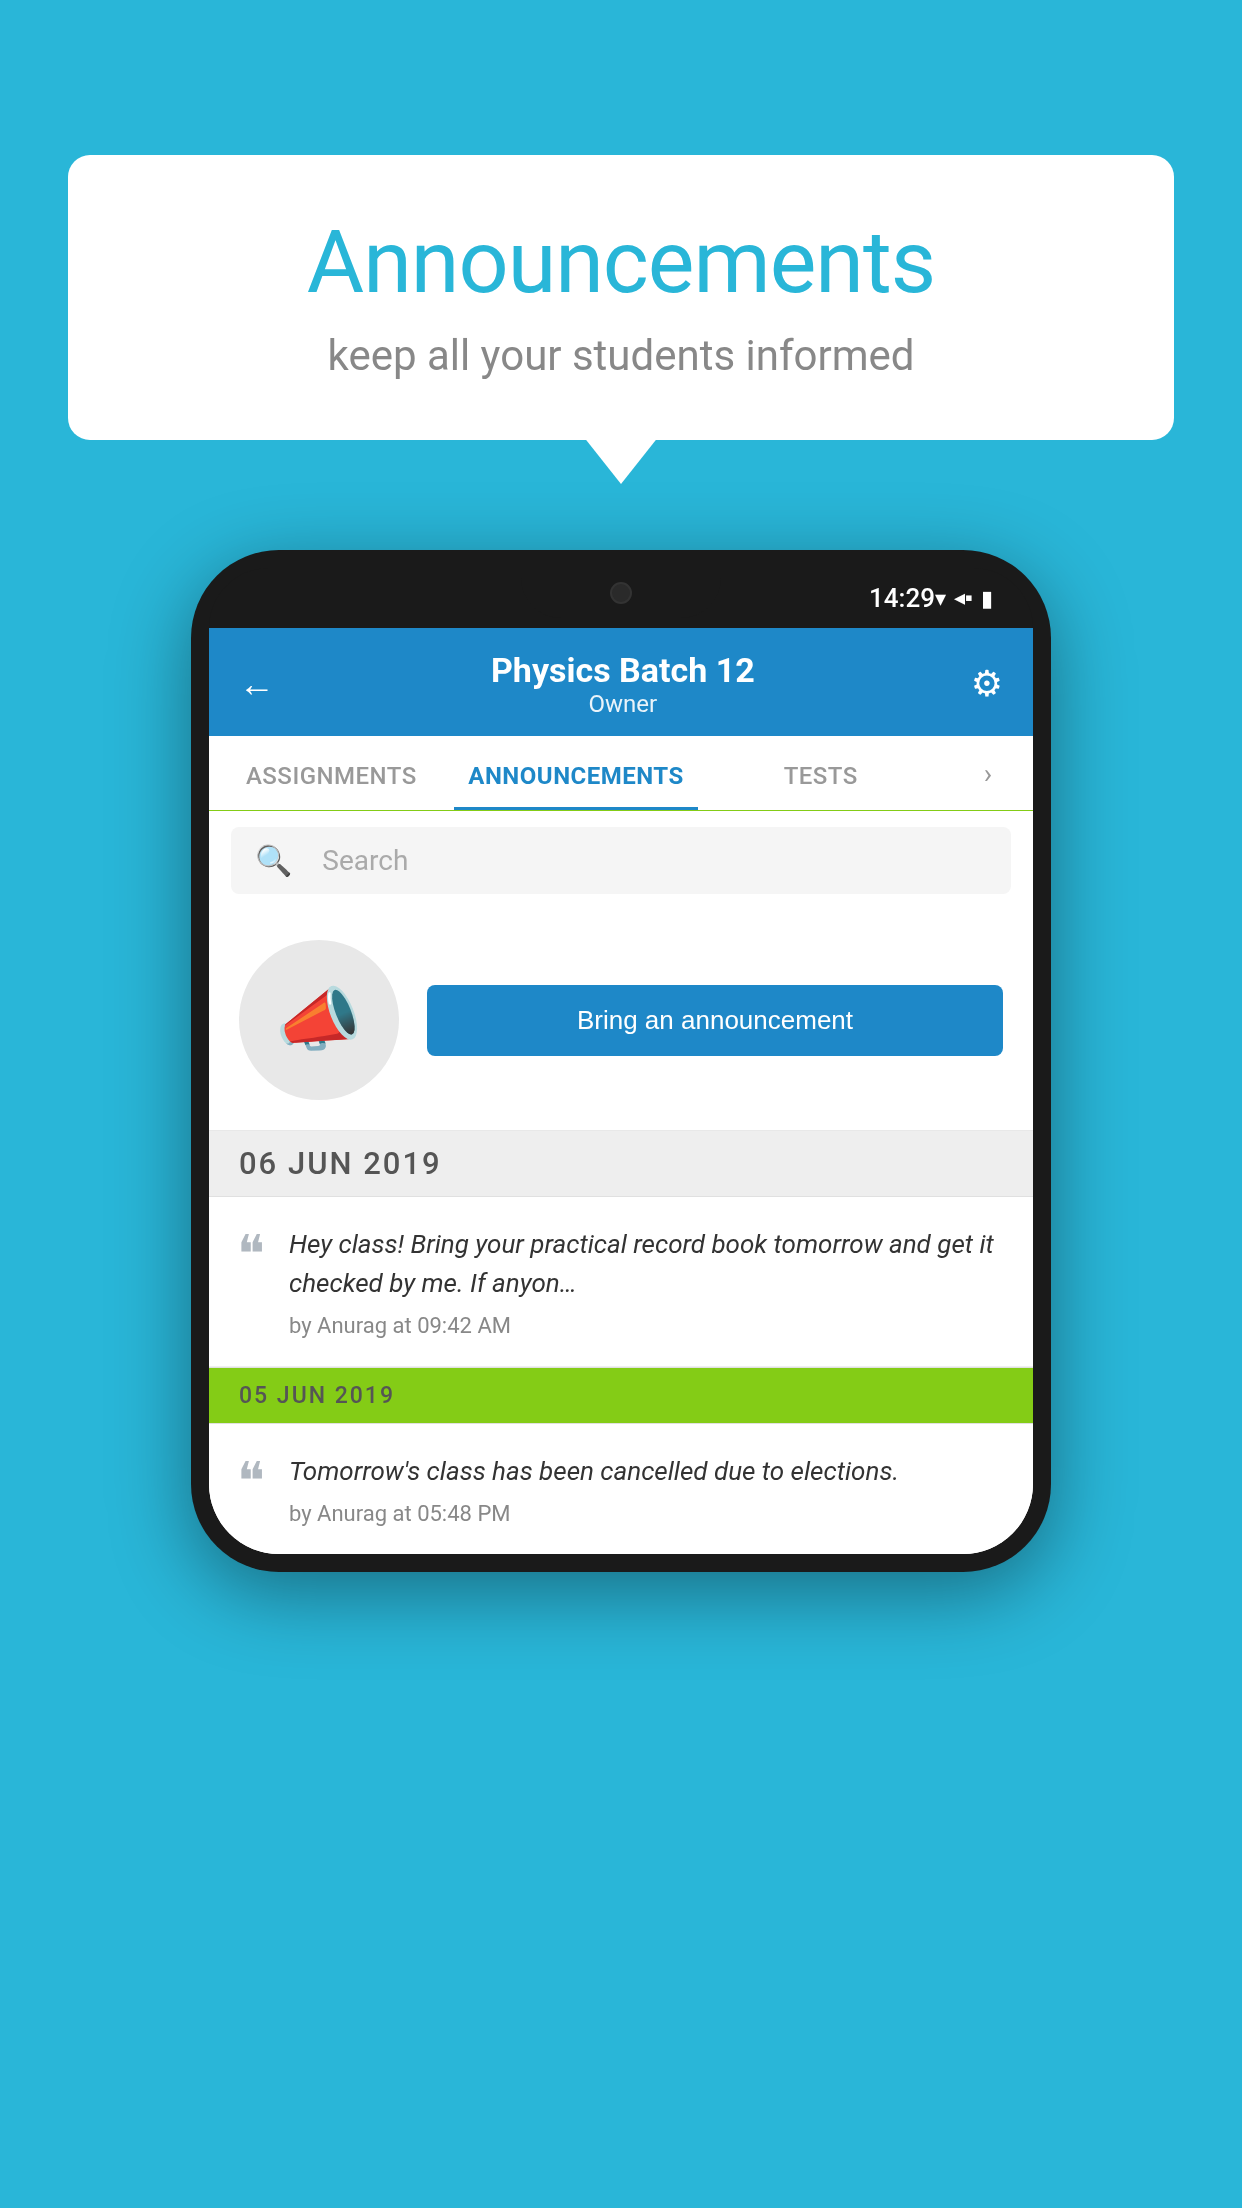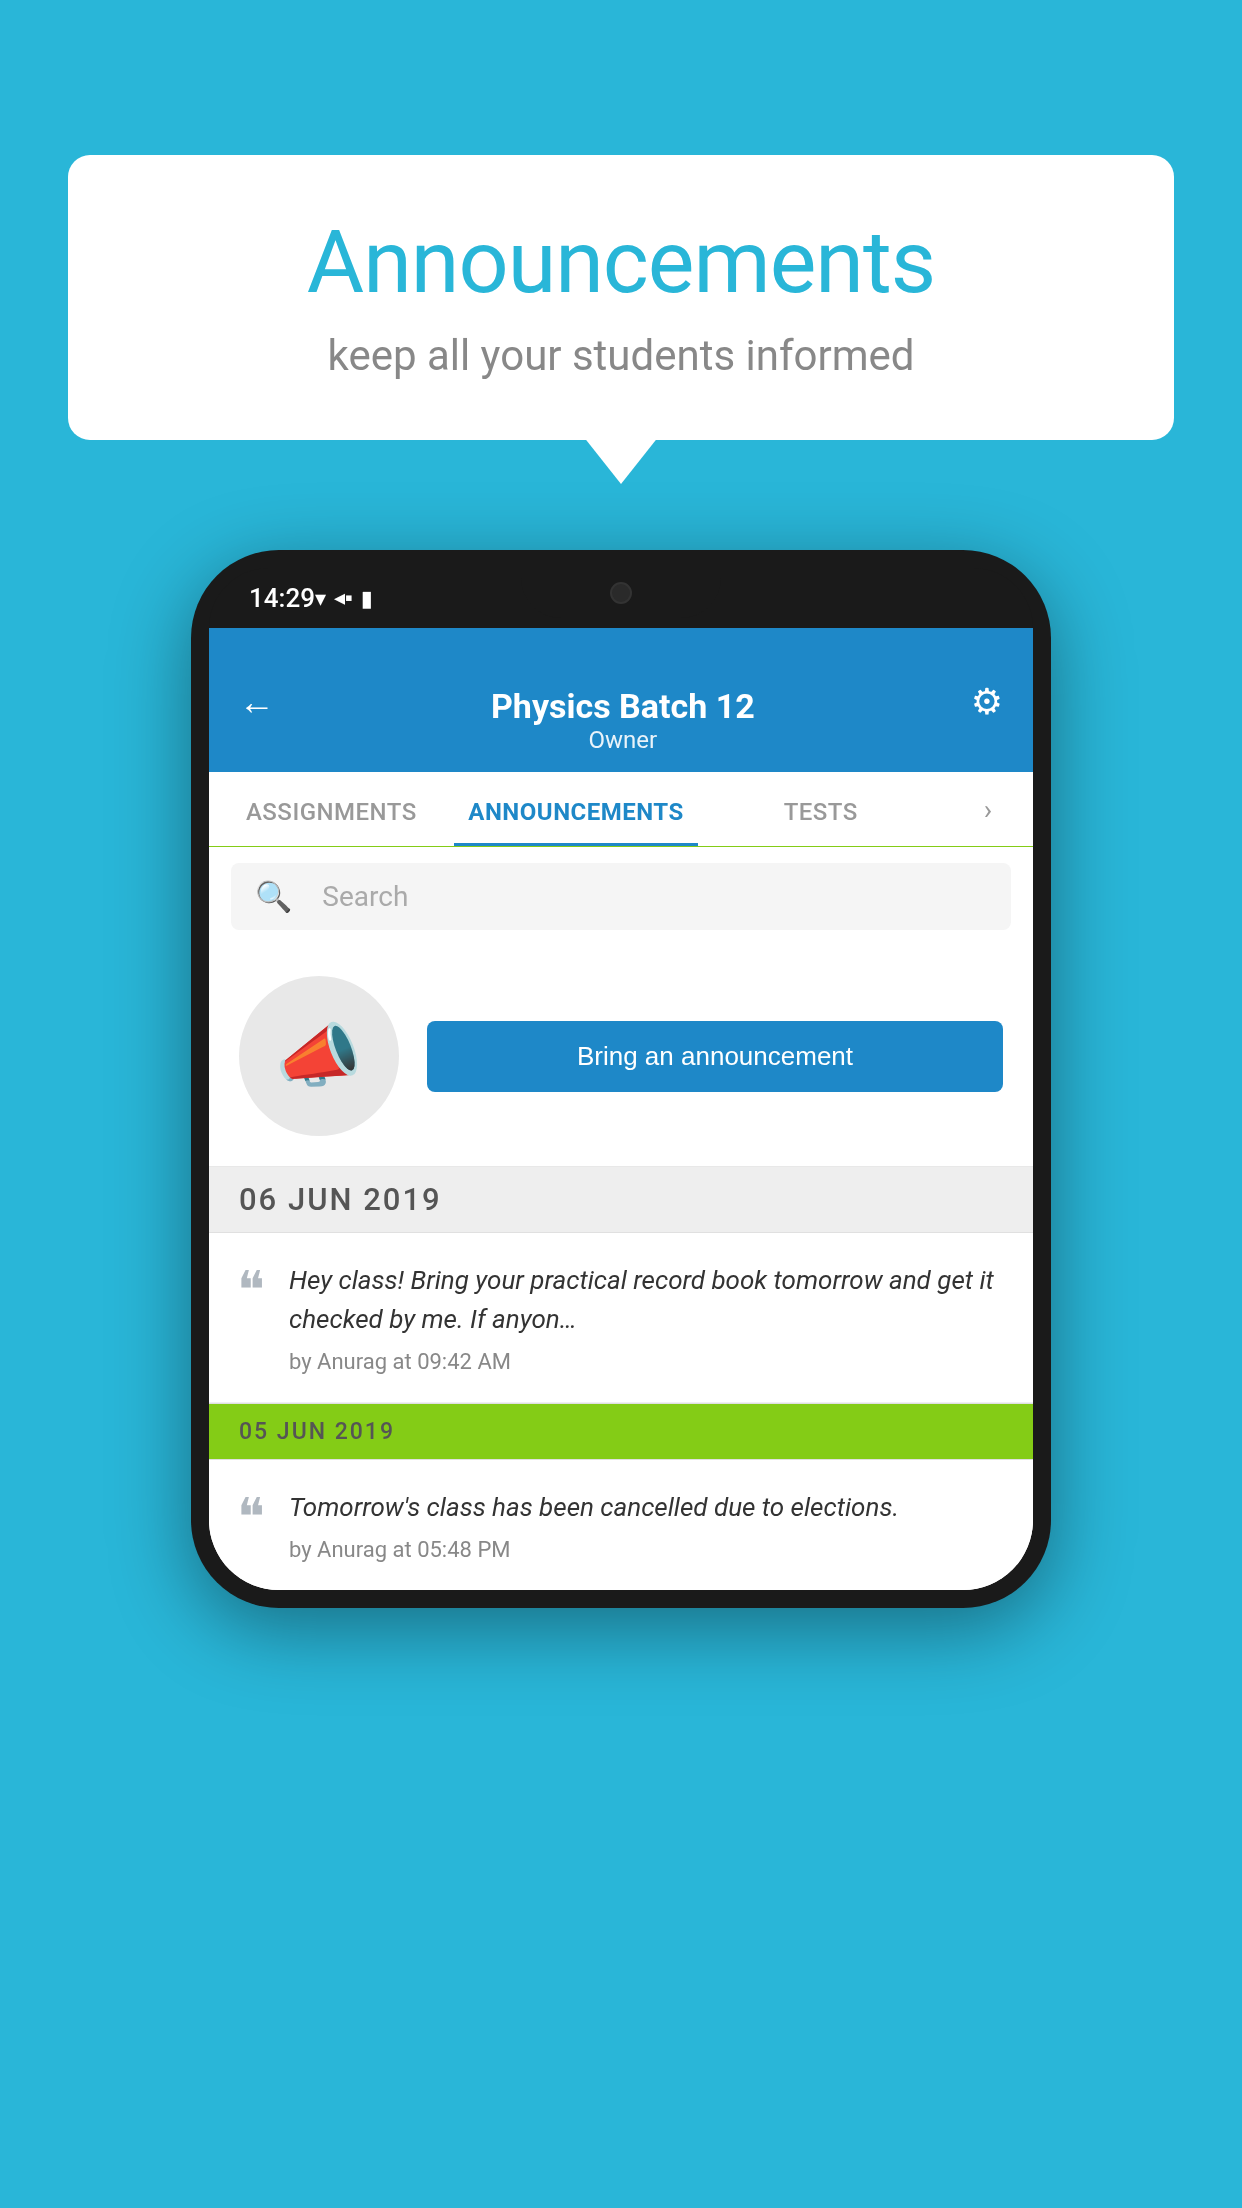--- a/index.html
+++ b/index.html
@@ -73,21 +73,21 @@
       position: relative;
     }
 
     
     .phone-notch-bar {
       background: #1a1a1a;
       height: 60px;
       border-radius: 70px 70px 0 0;
       display: flex;
       align-items: center;
-      justify-content: flex-start;
+      justify-content: flex-end;
       padding: 0 40px;
       position: relative;
       z-index: 10;
     }
 
     .phone-time {
       color: white;
       font-size: 26px;
       font-weight: 500;
     }
@@ -147,21 +147,20 @@
     }
 
     .header-center {
       text-align: center;
     }
 
     .header-title {
       color: white;
       font-size: 34px;
       font-weight: 700;
-      margin-top: 36px;
     }
 
     .header-subtitle {
       color: rgba(255,255,255,0.9);
       font-size: 24px;
     }
 
     .gear-icon {
       color: white;
       font-size: 36px;

